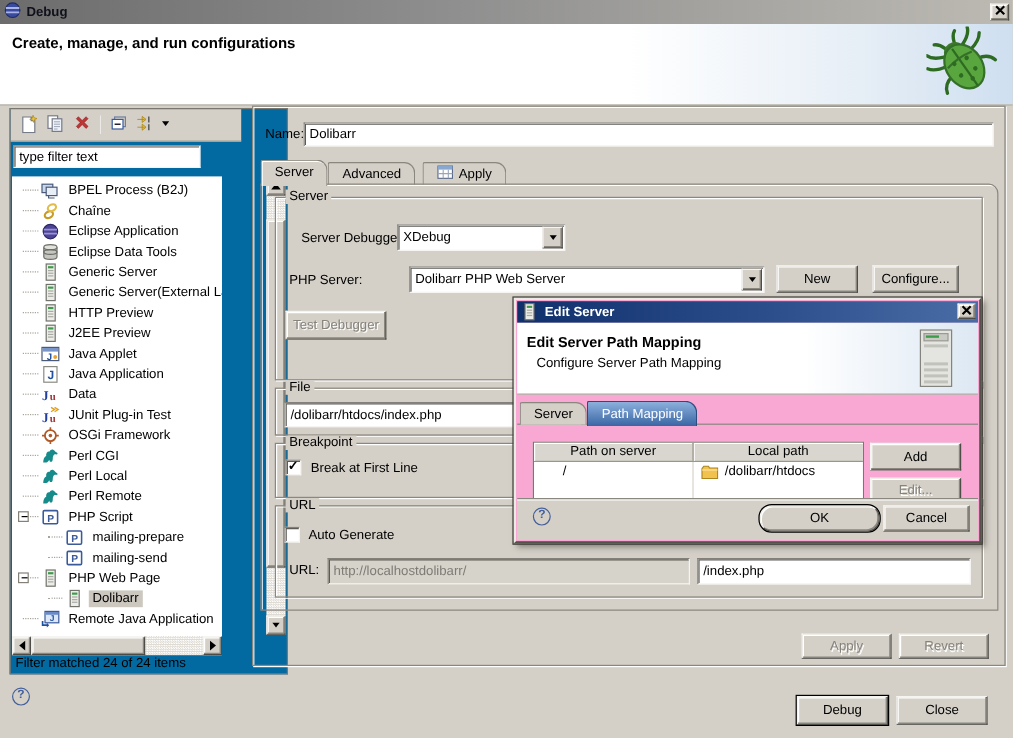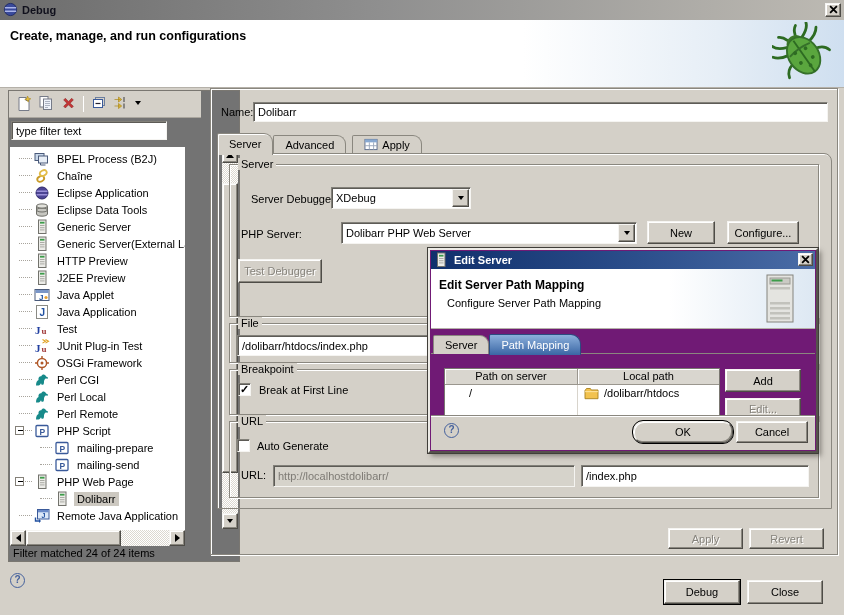--- a/index.html
+++ b/index.html
@@ -28,21 +28,21 @@
 
   
   .titlebar { position:absolute; left:0; top:0; width:844px; height:20px; background:linear-gradient(90deg,#6c6c6c,#8f8f8f 45%,#bdbab3); display:flex; align-items:center; padding:0 3px; }
   .titlebar .ttext { font-weight:bold; color:#10101c; margin-left:4px; }
   .close-btn { position:absolute; width:16px; height:14px; padding:0; }
   .banner { position:absolute; left:0; top:20px; width:844px; height:68px; background:linear-gradient(90deg,#ffffff 62%,#e6eef6 85%,#cfdff0); border-bottom:1px solid #b5b1a9; }
   .banner h1 { font-size:12.5px; font-weight:bold; padding:9px 0 0 10px; }
   .bug { position:absolute; right:12px; top:2px; }
 
   
-  .left-panel { position:absolute; left:8px; top:90px; width:232px; height:472px; background:#737373; border:1px solid #7a7771; }
+  .left-panel { position:absolute; left:8px; top:90px; width:232px; height:472px; background:#0369a1; border:1px solid #7a7771; }
   .toolbar { position:absolute; left:0; top:0; width:192px; height:27px; background:#d4d0c8; border-bottom:1px solid #aaa69e; display:flex; align-items:center; padding-left:4px; }
   .tool { width:22px; height:22px; display:flex; align-items:center; justify-content:center; }
   .tool-sep { width:1px; height:16px; background:#8a877f; border-right:1px solid #fff; margin:0 4px; }
   .tree { position:absolute; left:1px; top:56px; width:175px; height:384px; background:#fff; overflow:hidden; }
   .trow { position:relative; height:17px; display:flex; align-items:center; white-space:nowrap; }
   .trow .stub { position:absolute; top:8px; border-top:1px dotted #a8a49c; }
   .expander { position:absolute; left:5px; top:4px; width:9px; height:9px; background:#fff; border:1px solid #848078; }
   .expander i { position:absolute; left:2px; top:3px; width:5px; height:1px; background:#000; display:block; }
   .ticon { width:16px; height:16px; margin-right:4px; flex:none; }
   .ticon svg { vertical-align:top; }
@@ -55,21 +55,21 @@
   .filter-status { position:absolute; left:4px; bottom:2px; }
 
   
   .right-panel { position:absolute; left:210px; top:88px; width:628px; height:467px; border:1px solid #8a877f; box-shadow:1px 1px 0 #fff, inset 1px 1px 0 #fff; }
   .tabs { position:absolute; left:6px; top:43px; height:22px; display:flex; align-items:flex-end; }
   .tab { position:relative; height:19px; padding:0 11px; background:#d4d0c8; border:1px solid #8a877f; border-bottom:none; border-radius:2px 9px 0 0; display:flex; align-items:center; gap:4px; }
   .tab.active { height:22px; z-index:3; margin-bottom:-1px; padding-bottom:1px; box-shadow:inset 1px 1px 0 #fff; }
   .pane { position:absolute; left:6px; top:64px; width:615px; height:356px; border:1px solid #8a877f; border-radius:0 8px 0 0; box-shadow:inset 1px 1px 0 #fff; }
 
   
-  .dialog { position:absolute; left:428px; top:248px; width:390px; height:205px; background:#701a75; border:2px solid; border-color:#eceae5 #55524c #55524c #eceae5; outline:1px solid #403e39; box-shadow:3px 3px 5px rgba(50,46,40,.5); z-index:50; }
+  .dialog { position:absolute; left:428px; top:248px; width:390px; height:205px; background:#f9a8d4; border:2px solid; border-color:#eceae5 #55524c #55524c #eceae5; outline:1px solid #403e39; box-shadow:3px 3px 5px rgba(50,46,40,.5); z-index:50; }
   .dlg-title { position:absolute; left:1px; top:1px; right:1px; height:18px; background:linear-gradient(90deg,#10306c,#2c4f8c 55%,#4a6ca6); display:flex; align-items:center; padding:0 2px; }
   .dlg-title .ttext { color:#fff; font-weight:bold; margin-left:5px; }
   .dlg-head { position:absolute; left:1px; top:19px; right:1px; height:60px; background:linear-gradient(90deg,#ffffff 62%,#dde8f3); border-bottom:1px solid #b5b1a9; }
   .dlg-head .h1 { font-size:12px; font-weight:bold; padding:9px 0 0 8px; }
   .dlg-head .h2 { padding:5px 0 0 16px; }
   .dlg-tabs { position:absolute; left:3px; top:83px; height:21px; display:flex; align-items:flex-end; z-index:2; }
   .dlg-tabs .tab.blue { height:21px; margin-bottom:-1px; background:linear-gradient(180deg,#8cb0dc,#3a66a4); color:#fff; border-color:#2c4c80; border-radius:2px 10px 0 0; z-index:3; }
   .dlg-sep { position:absolute; left:1px; top:103px; right:1px; height:1px; background:#8a877f; }
   .ptable { position:absolute; left:14px; top:118px; width:276px; border:1px solid #7a7771; background:#fff;text-align:center; }
   .ptable .hrow { display:flex; height:16px; background:#d9d6cf; border-bottom:1px solid #9a968e; }
@@ -262,21 +262,21 @@
             <text x="5.5" y="11.5" font-size="10" font-weight="bold" fill="#2050a0" font-family="sans-serif">J</text>
           </svg></span>
         <span class="tlabel">Java Application</span>
       </div>
       <div class="trow" style="padding-left: 24px;">
         <span class="stub" style="left: 9px; width: 13px;"></span>
         <span class="ticon"><svg width="16" height="16" viewBox="0 0 16 16">
             <text x="1" y="12.5" font-size="11" font-weight="bold" fill="#203ea0" font-family="serif">J</text>
             <text x="7.5" y="12.5" font-size="9" font-weight="bold" fill="#a03838" font-family="serif">u</text>
           </svg></span>
-        <span class="tlabel">Test</span>
+        <span class="tlabel">Data</span>
       </div>
       <div class="trow" style="padding-left: 24px;">
         <span class="stub" style="left: 9px; width: 13px;"></span>
         <span class="ticon"><svg width="16" height="16" viewBox="0 0 16 16">
             <text x="1" y="13.5" font-size="11" font-weight="bold" fill="#203ea0" font-family="serif">J</text>
             <text x="7.5" y="13.5" font-size="9" font-weight="bold" fill="#a03838" font-family="serif">u</text>
             <path d="M8.5 1.5l3 1.8-3 1.8M11.5 1.5l3 1.8-3 1.8" fill="none" stroke="#e0a020" stroke-width="1.1"></path>
           </svg></span>
         <span class="tlabel">JUnit Plug-in Test</span>
       </div>

